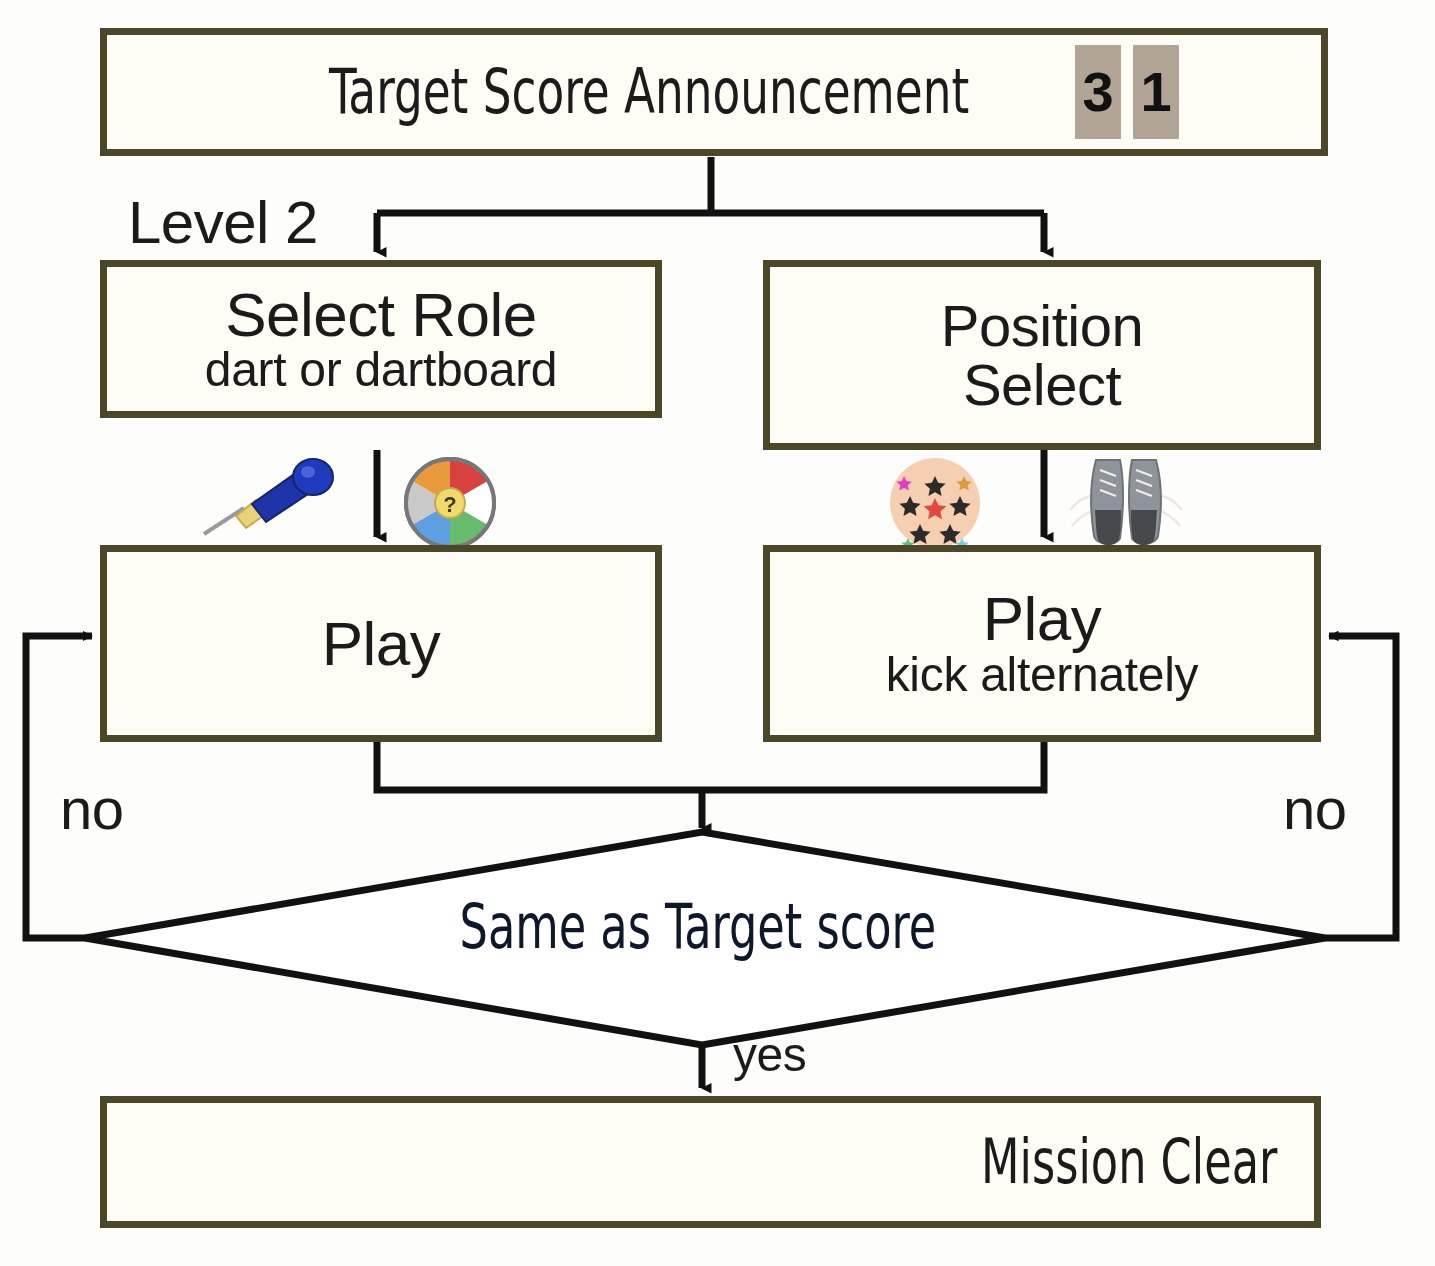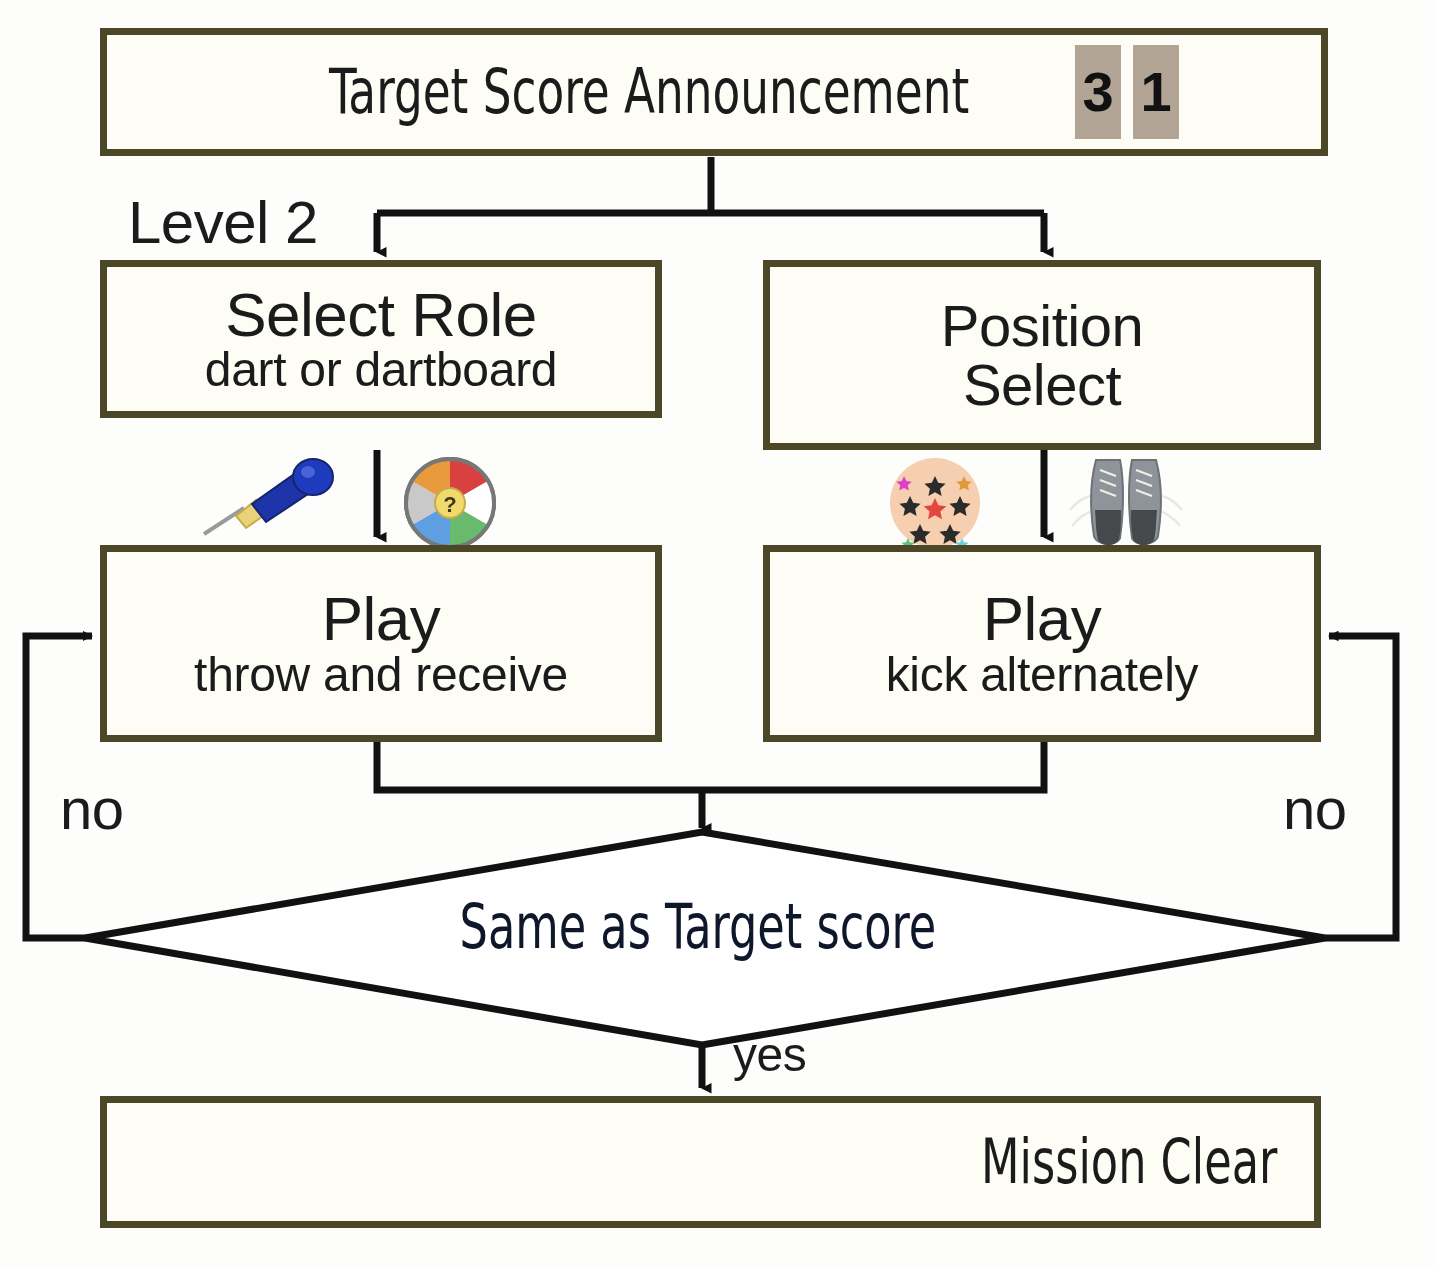--- a/index.html
+++ b/index.html
@@ -241,21 +241,20 @@
     <path d="M33,58 C34,72 34,80 36,88 C40,95 54,95 57,87 C59,78 59,68 59,58 Z" fill="#45494c"></path>
     <path d="M69,58 C69,68 69,78 71,87 C74,95 88,95 92,88 C94,80 94,72 95,58 Z" fill="#45494c"></path>
     <g stroke="#f2f0e6" stroke-width="2" fill="none">
       <path d="M38,18 L54,24 M38,28 L54,34 M38,38 L54,44"></path>
       <path d="M74,18 L90,24 M74,28 L90,34 M74,38 L90,44"></path>
     </g>
   </svg>
 
   <div class="node-box" id="box-play-left">
     <span class="t-big">Play</span>
-    <span class="t-sub">throw and receive</span>
   </div>
 
   <div class="node-box" id="box-play-right">
     <span class="t-big">Play</span>
     <span class="t-sub">kick alternately</span>
   </div>
 
   <div class="edge-label" id="label-no-left">no</div>
   <div class="edge-label" id="label-no-right">no</div>
   <div class="edge-label" id="label-yes">yes</div>

